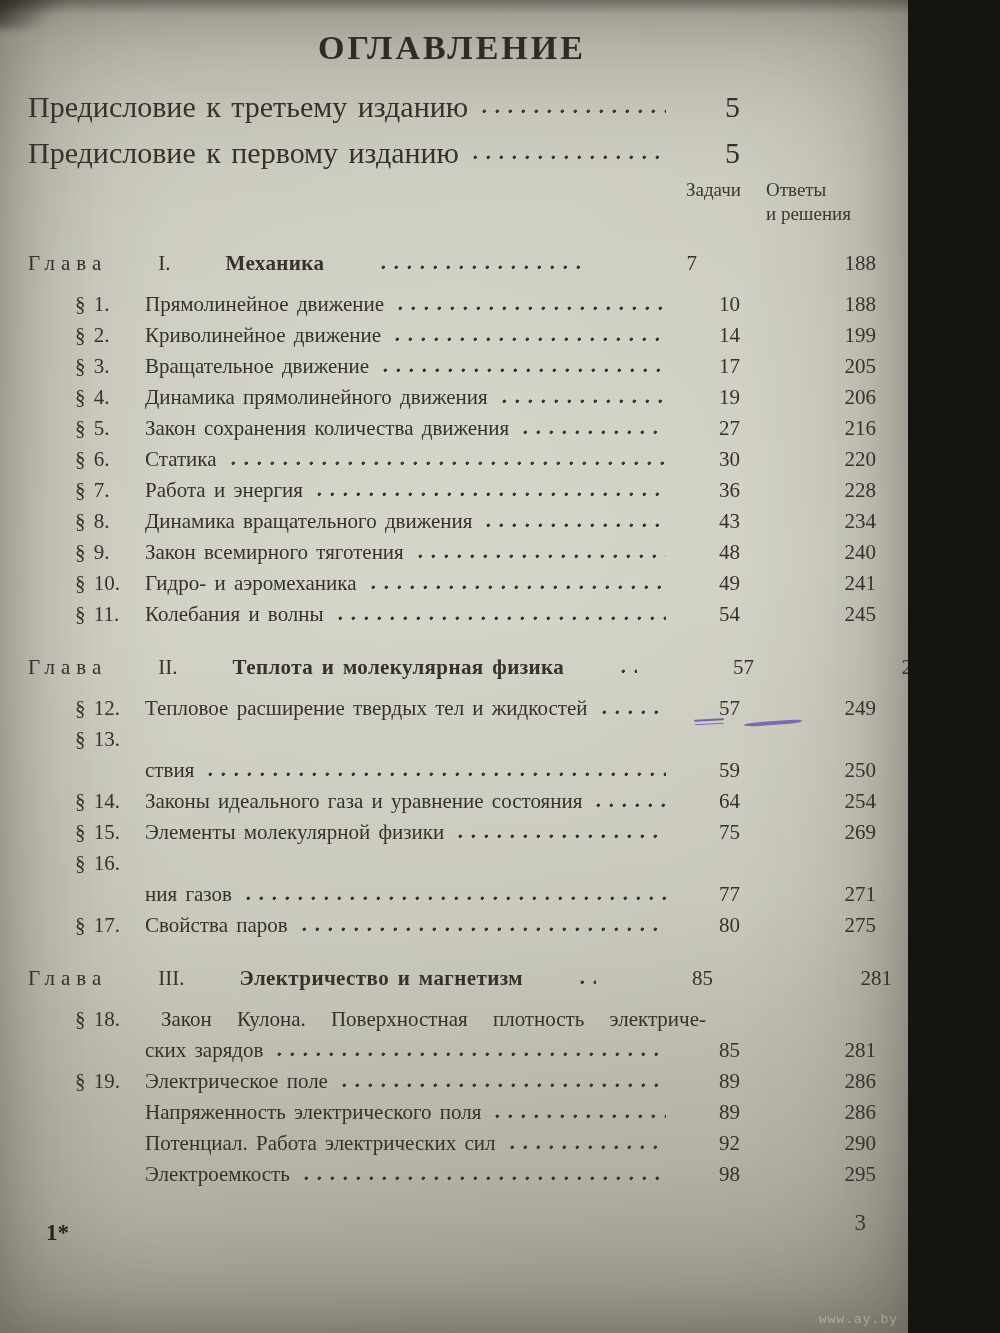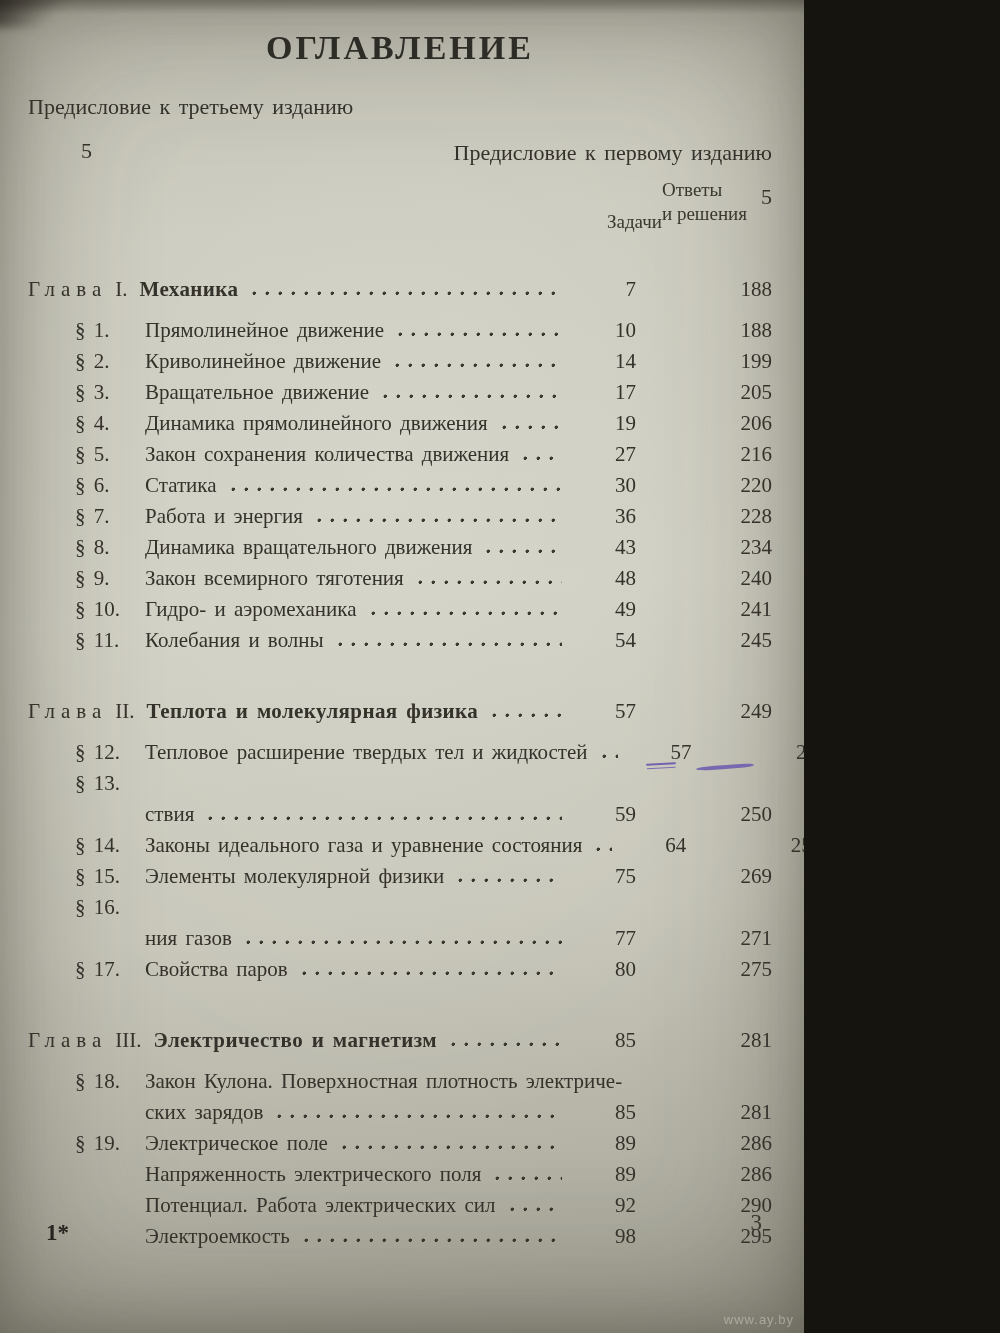--- a/index.html
+++ b/index.html
@@ -1,17 +1,17 @@
 <!DOCTYPE html>
 <html><head>
 <meta charset="utf-8">
 <style>
   html,body { margin:0; padding:0; background:#15140f; }
   .photo {
-    position:relative; width:804px; height:1333px; overflow:hidden;
+    position:relative; width:908px; height:1333px; overflow:hidden;
     font-family:"Liberation Serif","DejaVu Serif",serif;
     color:#34322b;
     background:
       radial-gradient(ellipse 95% 70% at 48% 36%, rgba(255,255,252,0.16), rgba(0,0,0,0) 72%),
       linear-gradient(175deg, #bfbeb1 0%, #cbcabd 18%, #cfcec1 45%, #c7c6b9 68%, #b3b2a5 86%, #9f9e91 100%);
     box-shadow: inset 0 0 150px rgba(52,46,36,0.45), inset 0 0 45px rgba(52,46,36,0.22);
   }
   .photo::before { 
     content:""; position:absolute; left:0; top:0; right:0; height:14px;
     background:linear-gradient(180deg, rgba(38,34,28,0.35), rgba(38,34,28,0)); pointer-events:none;
@@ -24,37 +24,37 @@
   .content { position:absolute; left:0; top:0; right:0; padding:26px 32px 0 28px; }
 
   .title-h {
     margin:0 0 20px 0; text-align:center;
     font-size:34px; line-height:44px; font-weight:bold; letter-spacing:3px;
     color:#2e2c26;
   }
 
   .row { display:flex; align-items:baseline; height:31px; line-height:31px;
          font-size:21px; word-spacing:3px; white-space:nowrap; }
-  .front-rows .row { height:34px; line-height:34px; font-size:22px;flex-direction:column; }
+  .front-rows .row { height:34px; line-height:34px; font-size:30px; }
   .front-rows .row + .row { margin-top:12px;align-items:flex-end; }
 
   .colheads { display:flex; justify-content:flex-end; margin-top:8px; font-size:19px; color:#3a382f; }
-  .tasks-head { width:80px; text-align:right; line-height:24px;margin-top:32px; }
+  .tasks-head { width:80px; text-align:left; line-height:24px; }
   .answers-head { width:110px; text-align:left; line-height:24px; }
 
-  .chapter { margin-top:40px; margin-bottom:10px; }
+  .chapter { margin-top:22px; margin-bottom:10px;gap:43px; }
   .chapter .prefix { letter-spacing:6px; margin-right:8px; }
   .chapter .numeral { margin-right:12px; }
   .chapter .title { font-weight:bold; letter-spacing:0.4px; }
 
   .prefix-box { flex:none; width:70px; margin-left:47px; }
   .cont, .sub { margin-left:117px; }
 
   .title { flex:none; }
-  .fill { padding-right:170px; }
+  .fill { padding-right:170px;gap:16px; }
   .fill .title { flex:1 1 auto; text-align:justify; text-align-last:justify; }
 
   .leader {
     flex:1 1 auto; min-width:16px; height:5px;
     align-self:flex-end; margin:0 10px 9px 14px;
     background-image:radial-gradient(circle at 2.2px 2.2px, rgba(50,48,41,0.95) 1.5px, rgba(50,48,41,0) 1.9px);
     background-size:13px 5px; background-repeat:repeat-x;
   }
   .front-rows .leader { margin-bottom:10px; }
 
@@ -71,21 +71,21 @@
   .marked .answers::after {
     content:""; position:absolute; right:74px; bottom:-1px; width:58px; height:4px;
     background:#6a58ae; border-radius:60% 40% 50% 50% / 90% 90% 90% 90%;
     transform:rotate(-4deg); opacity:0.85;
   }
 
   .footer-left  { position:absolute; left:46px;  top:1220px; font-size:23px; font-weight:bold; color:#26241f; }
   .footer-right { position:absolute; right:42px; top:1210px; font-size:23px; color:#3a382f; }
   .watermark {
     position:absolute; right:10px; bottom:6px;
-    font-family:Liberation Sans, sans-serif;
+    font-family:Liberation Mono, monospace;
     font-size:13px; letter-spacing:1px; color:rgba(235,234,228,0.40);margin-top:45px;
   }
 </style>
 </head>
 <body>
 
 <div class="photo">
   <div class="corner-tl"></div>
 
   <div class="content">

